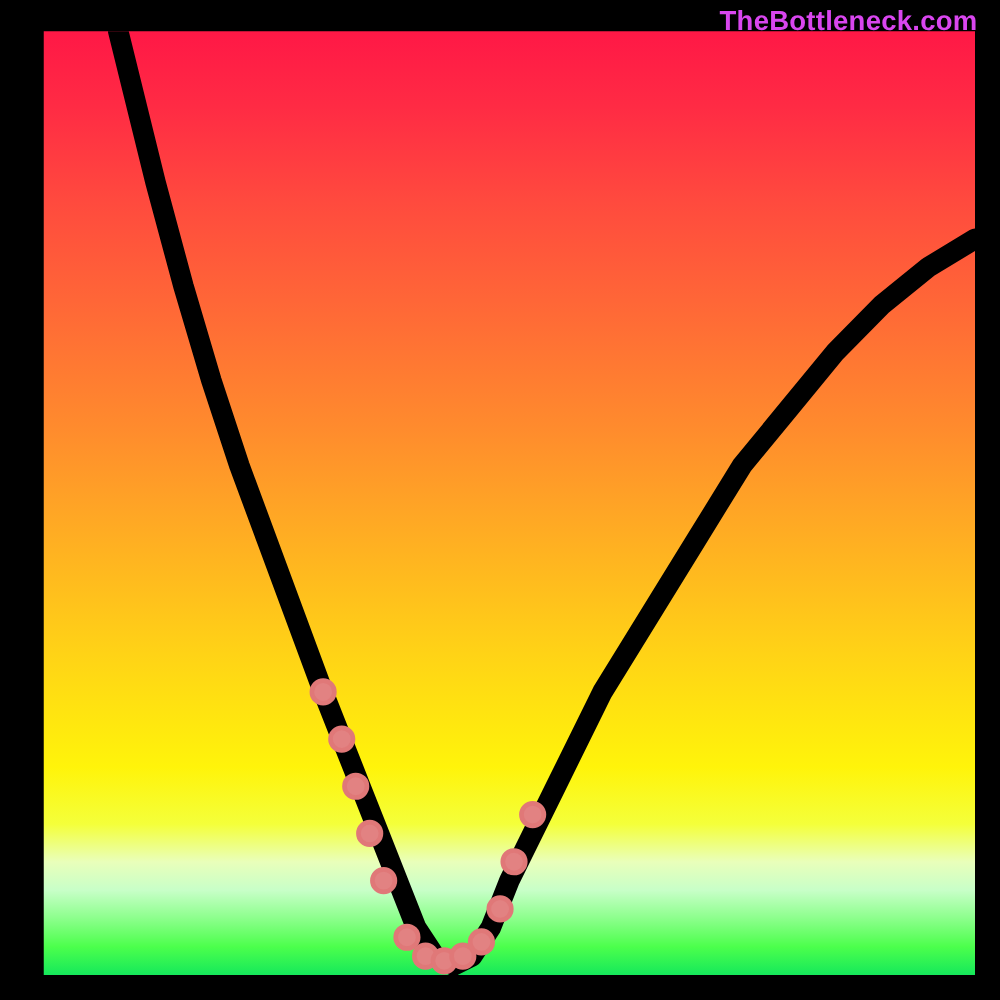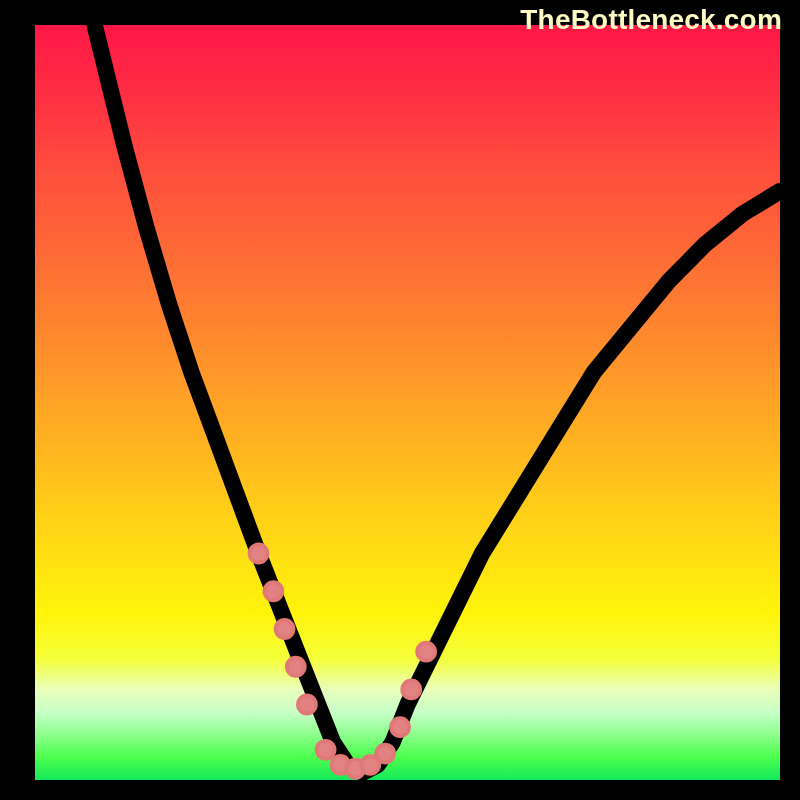--- a/index.html
+++ b/index.html
@@ -56,22 +56,22 @@
     stroke-linecap: round;
     stroke-linejoin: round;
   }
   .marker {
     fill: #e28282;
     stroke: #e07878;
     stroke-width: 0.5;
   }
   .watermark {
     position: absolute;
-    color: #fef9c3;
-    font-size: 28px;
+    color: #d946ef;
+    font-size: 22px;
     font-weight: 600;
     letter-spacing: 0.2px;
     user-select: none;
   }
 </style>
 </head>
 <body>
 
 <div class="stage">
 

